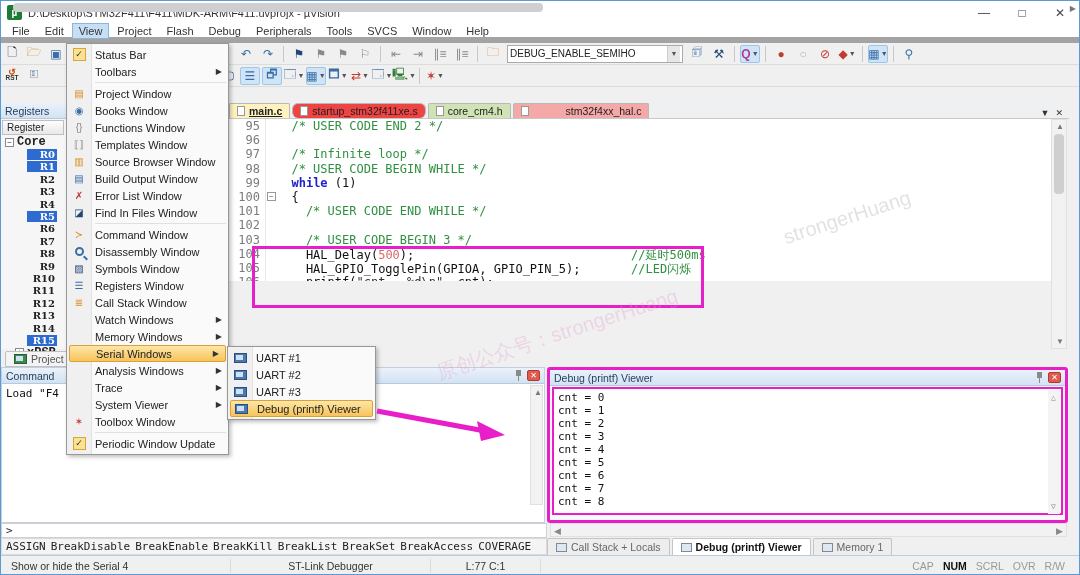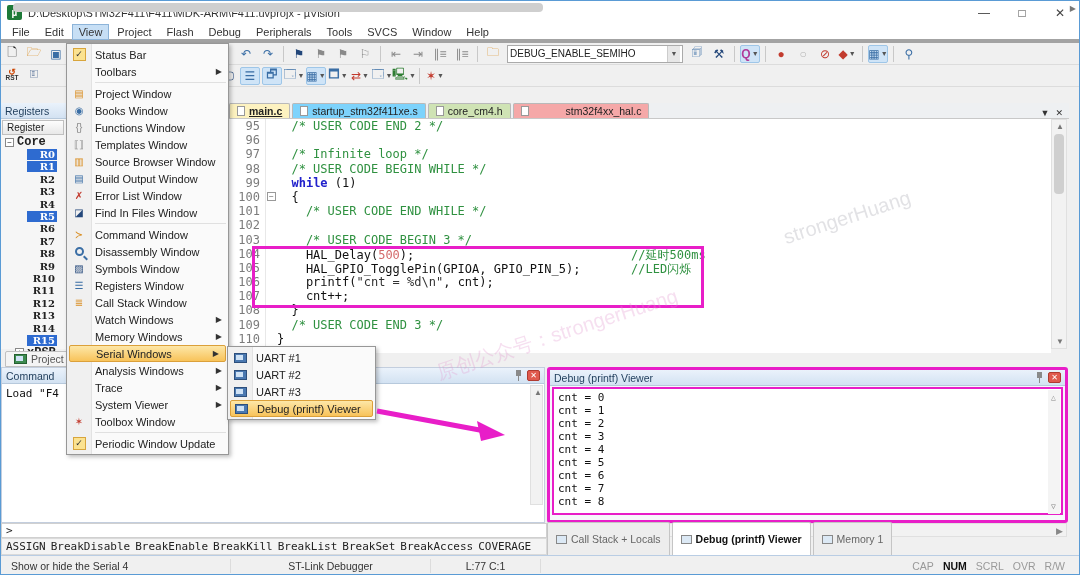--- a/index.html
+++ b/index.html
@@ -13,21 +13,21 @@
               display:flex; align-items:center; padding-left:6px; }
   .app-icon { width:15px; height:15px; background:#1d7a38; color:#fff; font-size:10px; font-weight:bold;
               display:flex; align-items:center; justify-content:center; border-radius:2px; margin-right:6px; }
   .title-text { font-size:11px; color:#333; }
   .win-controls { position:absolute; right:0; top:0; height:23px; display:flex; }
   .win-btn { width:38px; height:23px; display:flex; align-items:center; justify-content:center;
              color:#444; font-size:12px; }
 
   
   .menubar { position:absolute; left:0; top:23px; width:100%; height:19px; background:#fff;
-             display:flex; align-items:center; padding-left:4px; border-bottom:4px solid #a3a3a3; }
+             display:flex; align-items:center; padding-left:4px; border-bottom:6px solid #a3a3a3; }
   .menu-item { padding:2px 7px; margin-right:1px; color:#333; }
   .menu-item.active { background:#c7dff5; border:1px solid #8db4d9; padding:1px 6px; }
 
   
   .toolbar { position:absolute; left:0; width:100%; height:22px; background:#f0f0f0;
              display:flex; align-items:center; border-bottom:1px solid #dcdcdc; }
   .tb1 { top:42px; } .tb2 { top:64px; }
   .tbtn { width:20px; height:18px; display:flex; align-items:center; justify-content:center;
           font-size:12px; margin:0 1px; border-radius:2px; position:relative; }
   .tbtn.pressed { background:#cfe4f7; border:1px solid #9ec6e8; }
@@ -65,21 +65,21 @@
   .reg-extra { margin-left:10px; display:flex; align-items:center; }
 
   
   .tabrow { position:absolute; left:228px; top:102px; width:840px; height:16px; background:#eef0f2;
             display:flex; align-items:flex-end; border-bottom:1px solid #c8c8c8; }
   .etab { height:15px; display:flex; align-items:center; padding:0 7px; margin-right:2px; font-size:10.5px;
           border:1px solid #b9b9b9; border-bottom:none; border-radius:2px 2px 0 0; gap:4px; white-space:nowrap; }
   .etab .ticon { width:8px; height:10px; background:#fff; border:1px solid #999; }
   .etab.active span.lbl { text-decoration:underline; font-weight:bold; }
   .tabrow-btns { margin-left:auto; display:flex; gap:6px; padding:0 6px; font-size:9px; color:#333; align-items:center; }
-  .editor { position:absolute; left:228px; top:118px; width:822px; height:234px; background:#fff; overflow:hidden; }
+  .editor { position:absolute; left:228px; top:118px; width:822px; height:162px; background:#fff; overflow:hidden; }
   .code-line { display:flex; height:14.2px; font-family:"DejaVu Sans Mono", monospace; font-size:12px; white-space:pre; }
   .lnum { width:36px; text-align:right; padding-right:5px; color:#7b7b7b; background:#fff; flex:none; }
   .fold { width:12px; flex:none; color:#777; font-size:9px; text-align:center; border-left:1px solid #e8e8e8; }
   .fold .box { display:inline-block; width:9px; height:9px; border:1px solid #999; line-height:7px; font-size:8px; background:#fff; margin-top:2px;}
   .ctext { flex:1; }
   .ctext .c { color:#2f9140; } .ctext .k { color:#2222cc; font-weight:bold; }
   .ctext .n { color:#d46a6a; } .ctext .s { color:#333; } .ctext .p { color:#111; }
   .vscroll { position:absolute; background:#f2f2f2; border:1px solid #e0e0e0; }
   .ed-vscroll { left:1050px; top:118px; width:16px; height:230px; }
   .ed-hscroll { left:228px; top:348px; width:822px; height:15px; background:#f2f2f2; border:1px solid #e0e0e0; }
@@ -113,21 +113,21 @@
   .dbg-panel { position:absolute; left:549px; top:369px; width:515px; height:150px; background:#f6f8fb; }
   .dbg-content { position:absolute; left:2px; top:17px; width:511px; height:128px; background:#fff;
                  border:2px solid #e81ec8; font-family:"DejaVu Sans Mono", monospace; font-size:11px;
                  padding:2px 4px; line-height:13px; color:#111; }
   .dbg-vscroll { position:absolute; right:1px; top:1px; width:12px; height:124px; background:#f4f4f4; font-size:8px; color:#888; }
   .dbg-hscroll { position:absolute; left:549px; top:522px; width:517px; height:14px; background:#f2f2f2;
                  border:1px solid #e0e0e0; color:#888; font-size:9px; }
 
   
   .btabs { position:absolute; left:546px; top:536px; width:534px; height:18px; display:flex; align-items:flex-end; gap:2px; }
-  .btab { height:17px; display:flex; align-items:center; gap:4px; padding:16px 8px; font-size:10.5px; color:#666;
+  .btab { height:17px; display:flex; align-items:center; gap:4px; padding:0 8px; font-size:10.5px; color:#666;
           border:1px solid #c5c5c5; border-bottom:none; background:#ededed; border-radius:2px 2px 0 0; white-space:nowrap; }
   .btab.active { background:#fff; color:#111; font-weight:bold; }
   .btab .bicon { width:11px; height:9px; border:1px solid #888; background:#dce9f5; }
   .statusbar { position:absolute; left:0; top:554px; width:100%; height:20px; background:#f0f0f0;
                border-top:1px solid #b9cde4; display:flex; align-items:center; font-size:10.5px; color:#333; }
   .sb-seg { padding:0 10px; border-right:1px solid #dcdcdc; height:14px; display:flex; align-items:center; }
   .sb-flags { margin-left:auto; display:flex; gap:9px; padding-right:14px; color:#999; }
   .sb-flags .on { color:#111; font-weight:bold; }
 
   
@@ -316,21 +316,21 @@
           <span class="reg-group-label">Banked</span>
         </div>
       </div>
   </div>
 
   <div class="tabrow" id="tabrow">
       <div class="etab active" style="background: rgb(253, 242, 192);">
         <span class="ticon"></span>
         <span class="lbl">main.c</span>
       </div>
-      <div class="etab" style="background: #7dd3fc;">
+      <div class="etab" style="background: #ef4444; border-radius: 6px;">
         <span class="ticon"></span>
         <span class="lbl">startup_stm32f411xe.s</span>
       </div>
       <div class="etab" style="background: rgb(207, 227, 180);">
         <span class="ticon"></span>
         <span class="lbl">core_cm4.h</span>
       </div>
       <div class="etab" style="background: rgb(245, 168, 168); gap: 37px;">
         <span class="ticon"></span>
         <span class="lbl">stm32f4xx_hal.c</span>

